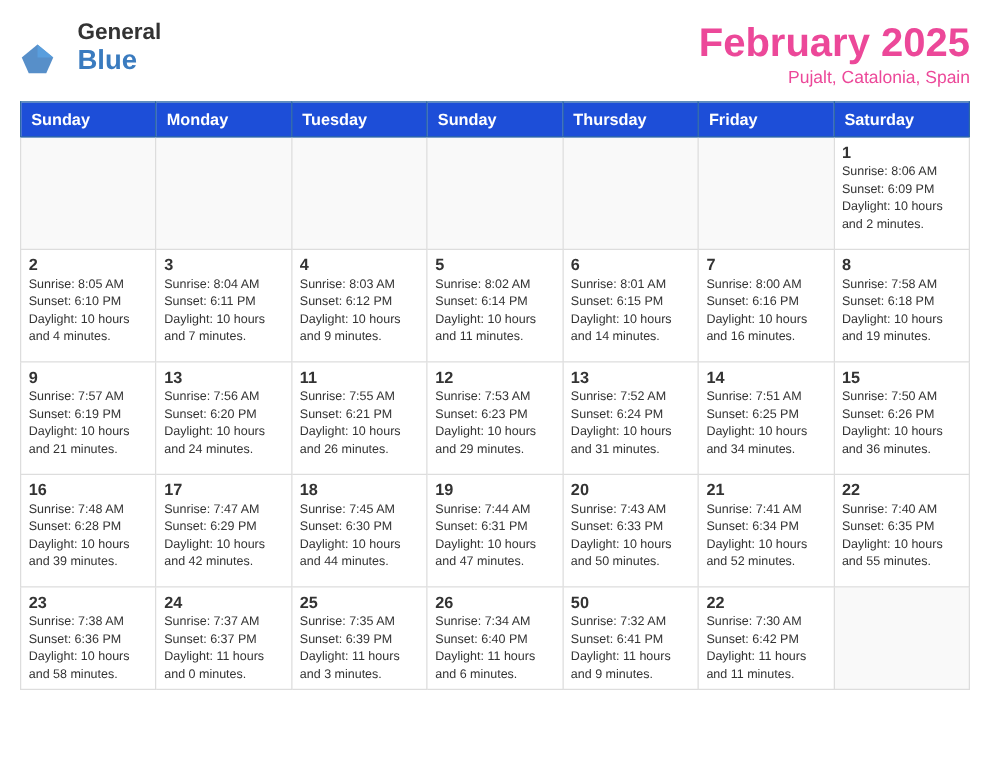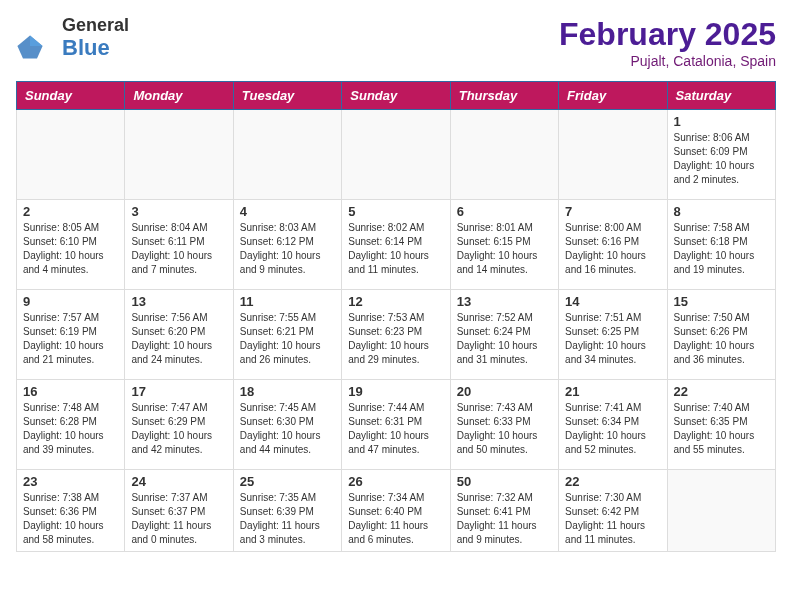--- a/index.html
+++ b/index.html
@@ -39,40 +39,39 @@
     .logo-icon {
       width: 28px;
       height: 28px;
     }
     .title-block {
       text-align: right;
     }
     .month-year {
       font-size: 32px;
       font-weight: bold;
-      color: #4c1d95;
+      color: #ec4899;
     }
     .location {
       font-size: 14px;
-      color: #701a75;
+      color: #ec4899;
     }
     .calendar {
       width: 100%;
       border-collapse: collapse;
       border: 1px solid #ccc;
     }
     .calendar th {
-      background-color: #be185d;
+      background-color: #1d4ed8;
       color: #fff;
       text-align: left;
       padding: 6px 8px;
       font-size: 13px;
       font-weight: bold;
       border: 1px solid #2e6aa3;
-      font-style: italic;
     }
     .calendar td {
       vertical-align: top;
       border: 1px solid #ddd;
       padding: 4px 6px;
       width: calc(100% / 7);
       height: 90px;
       background: #fff;
       font-size: 10px;
       color: #333;

